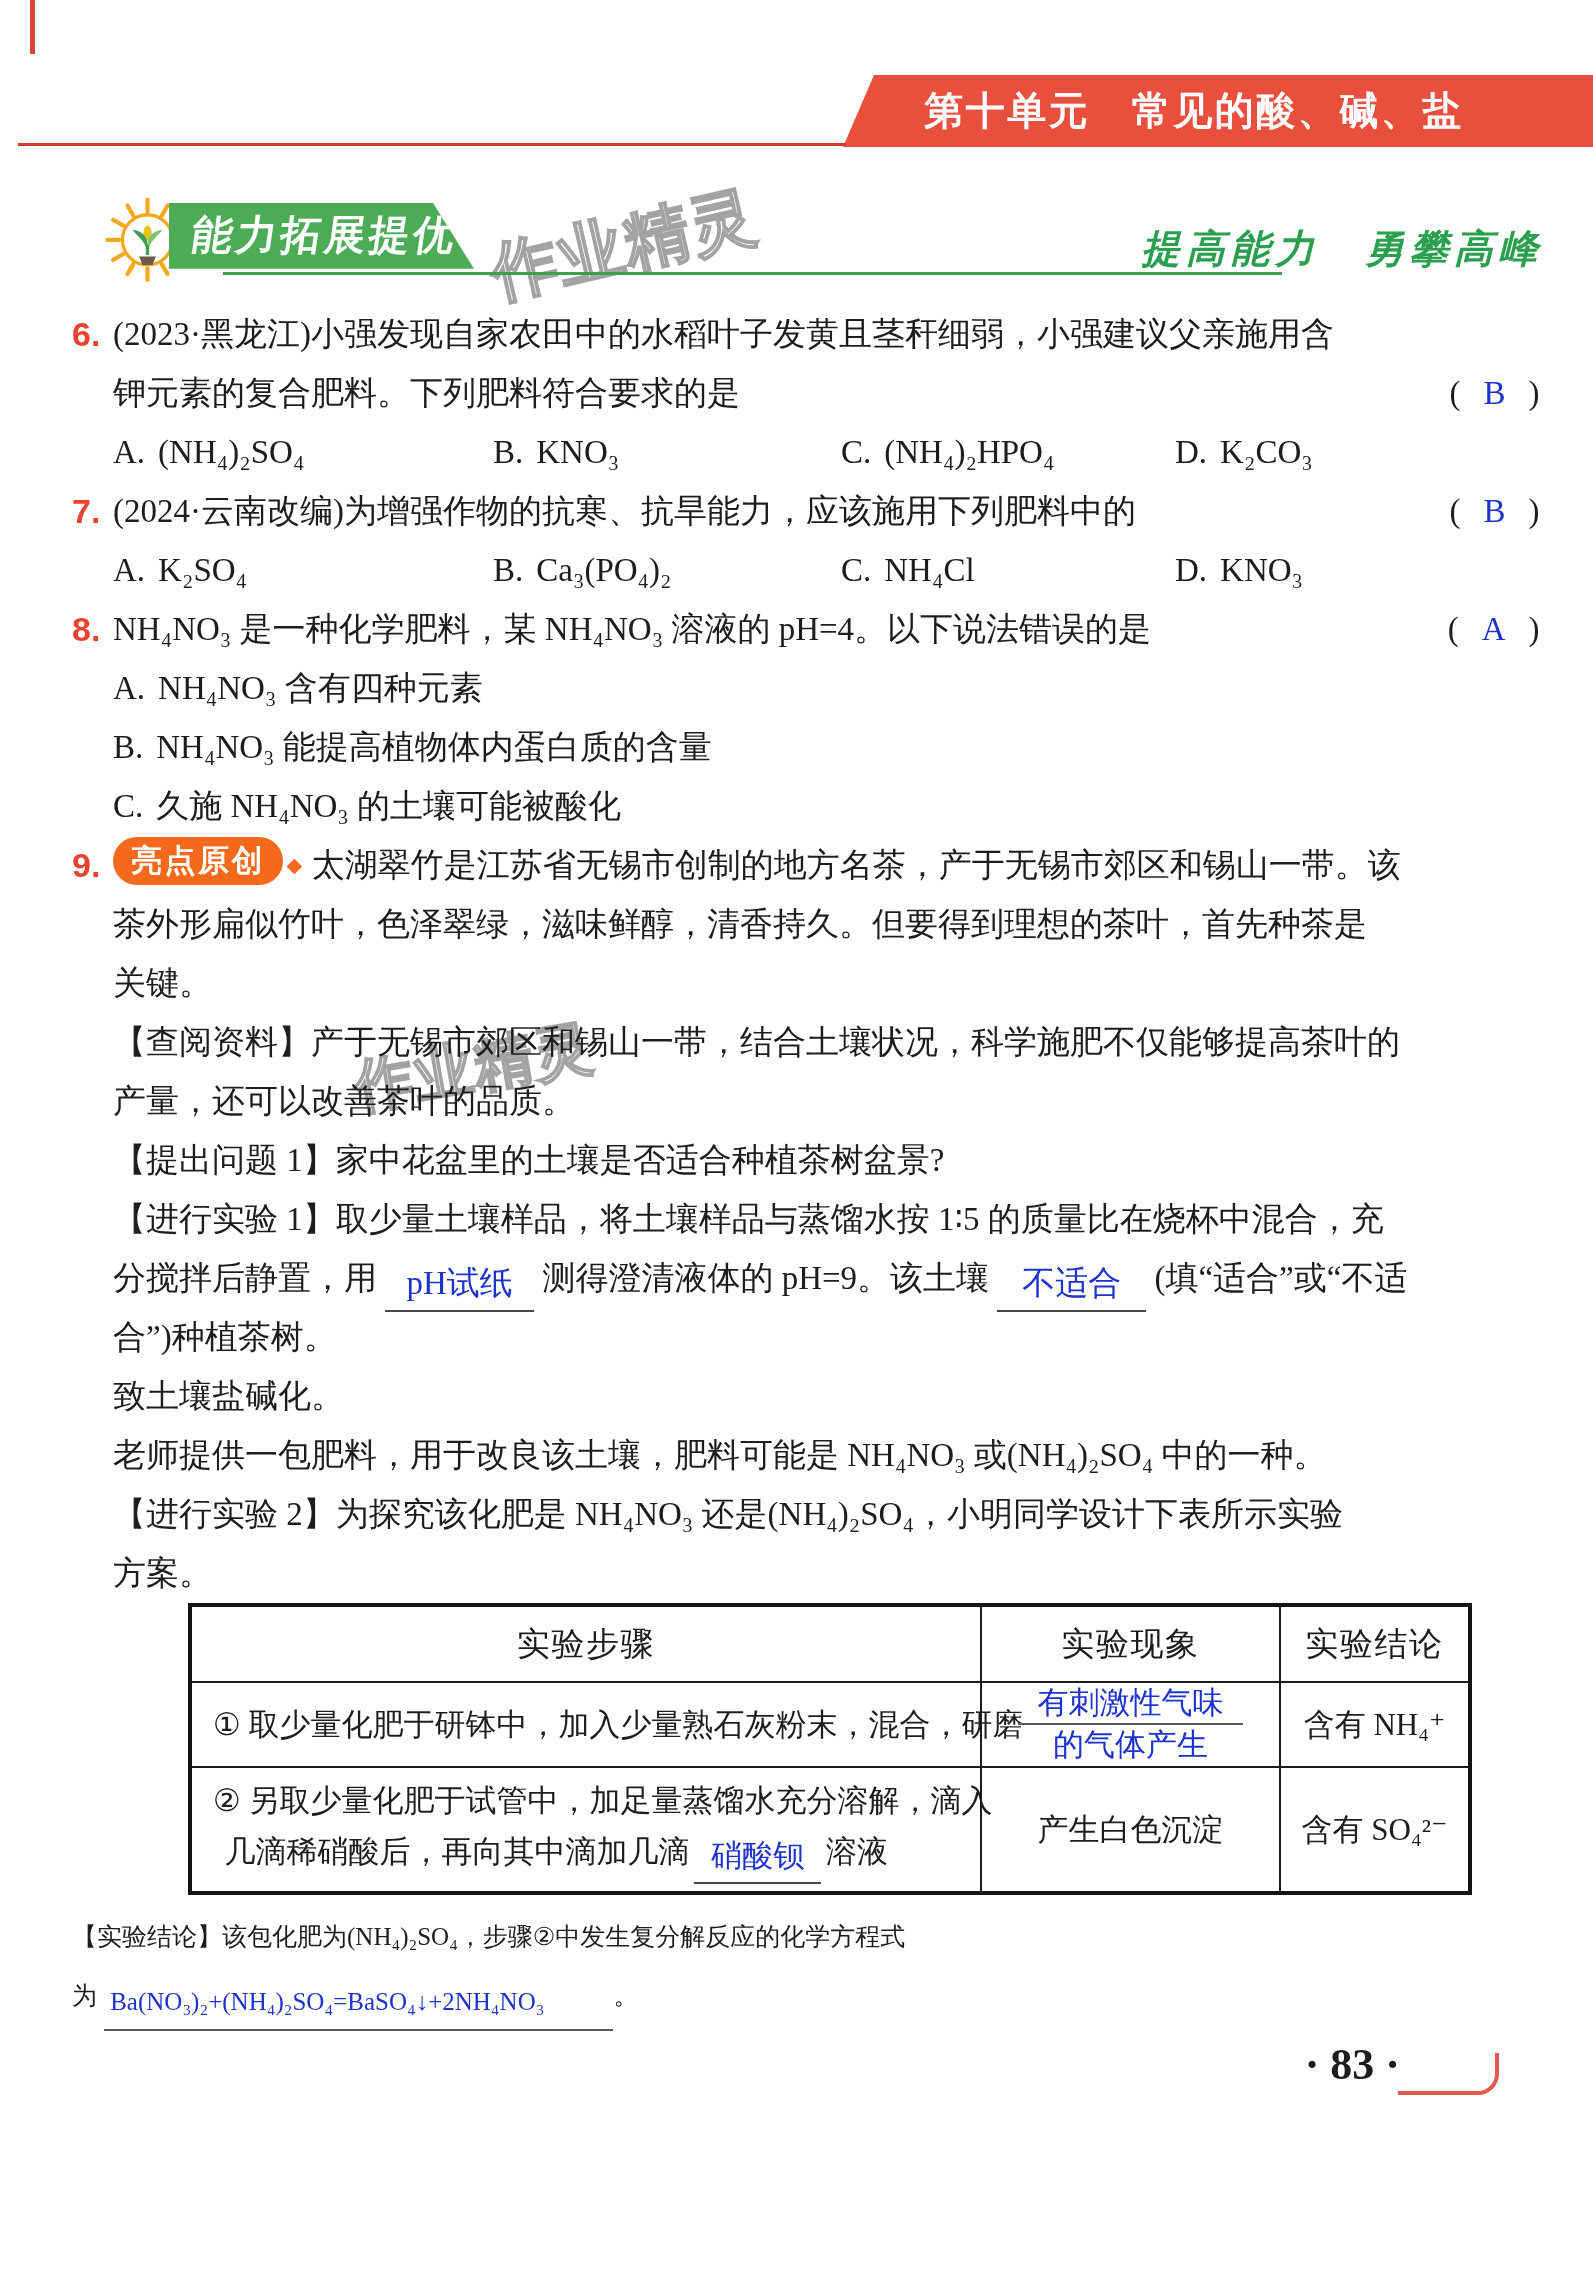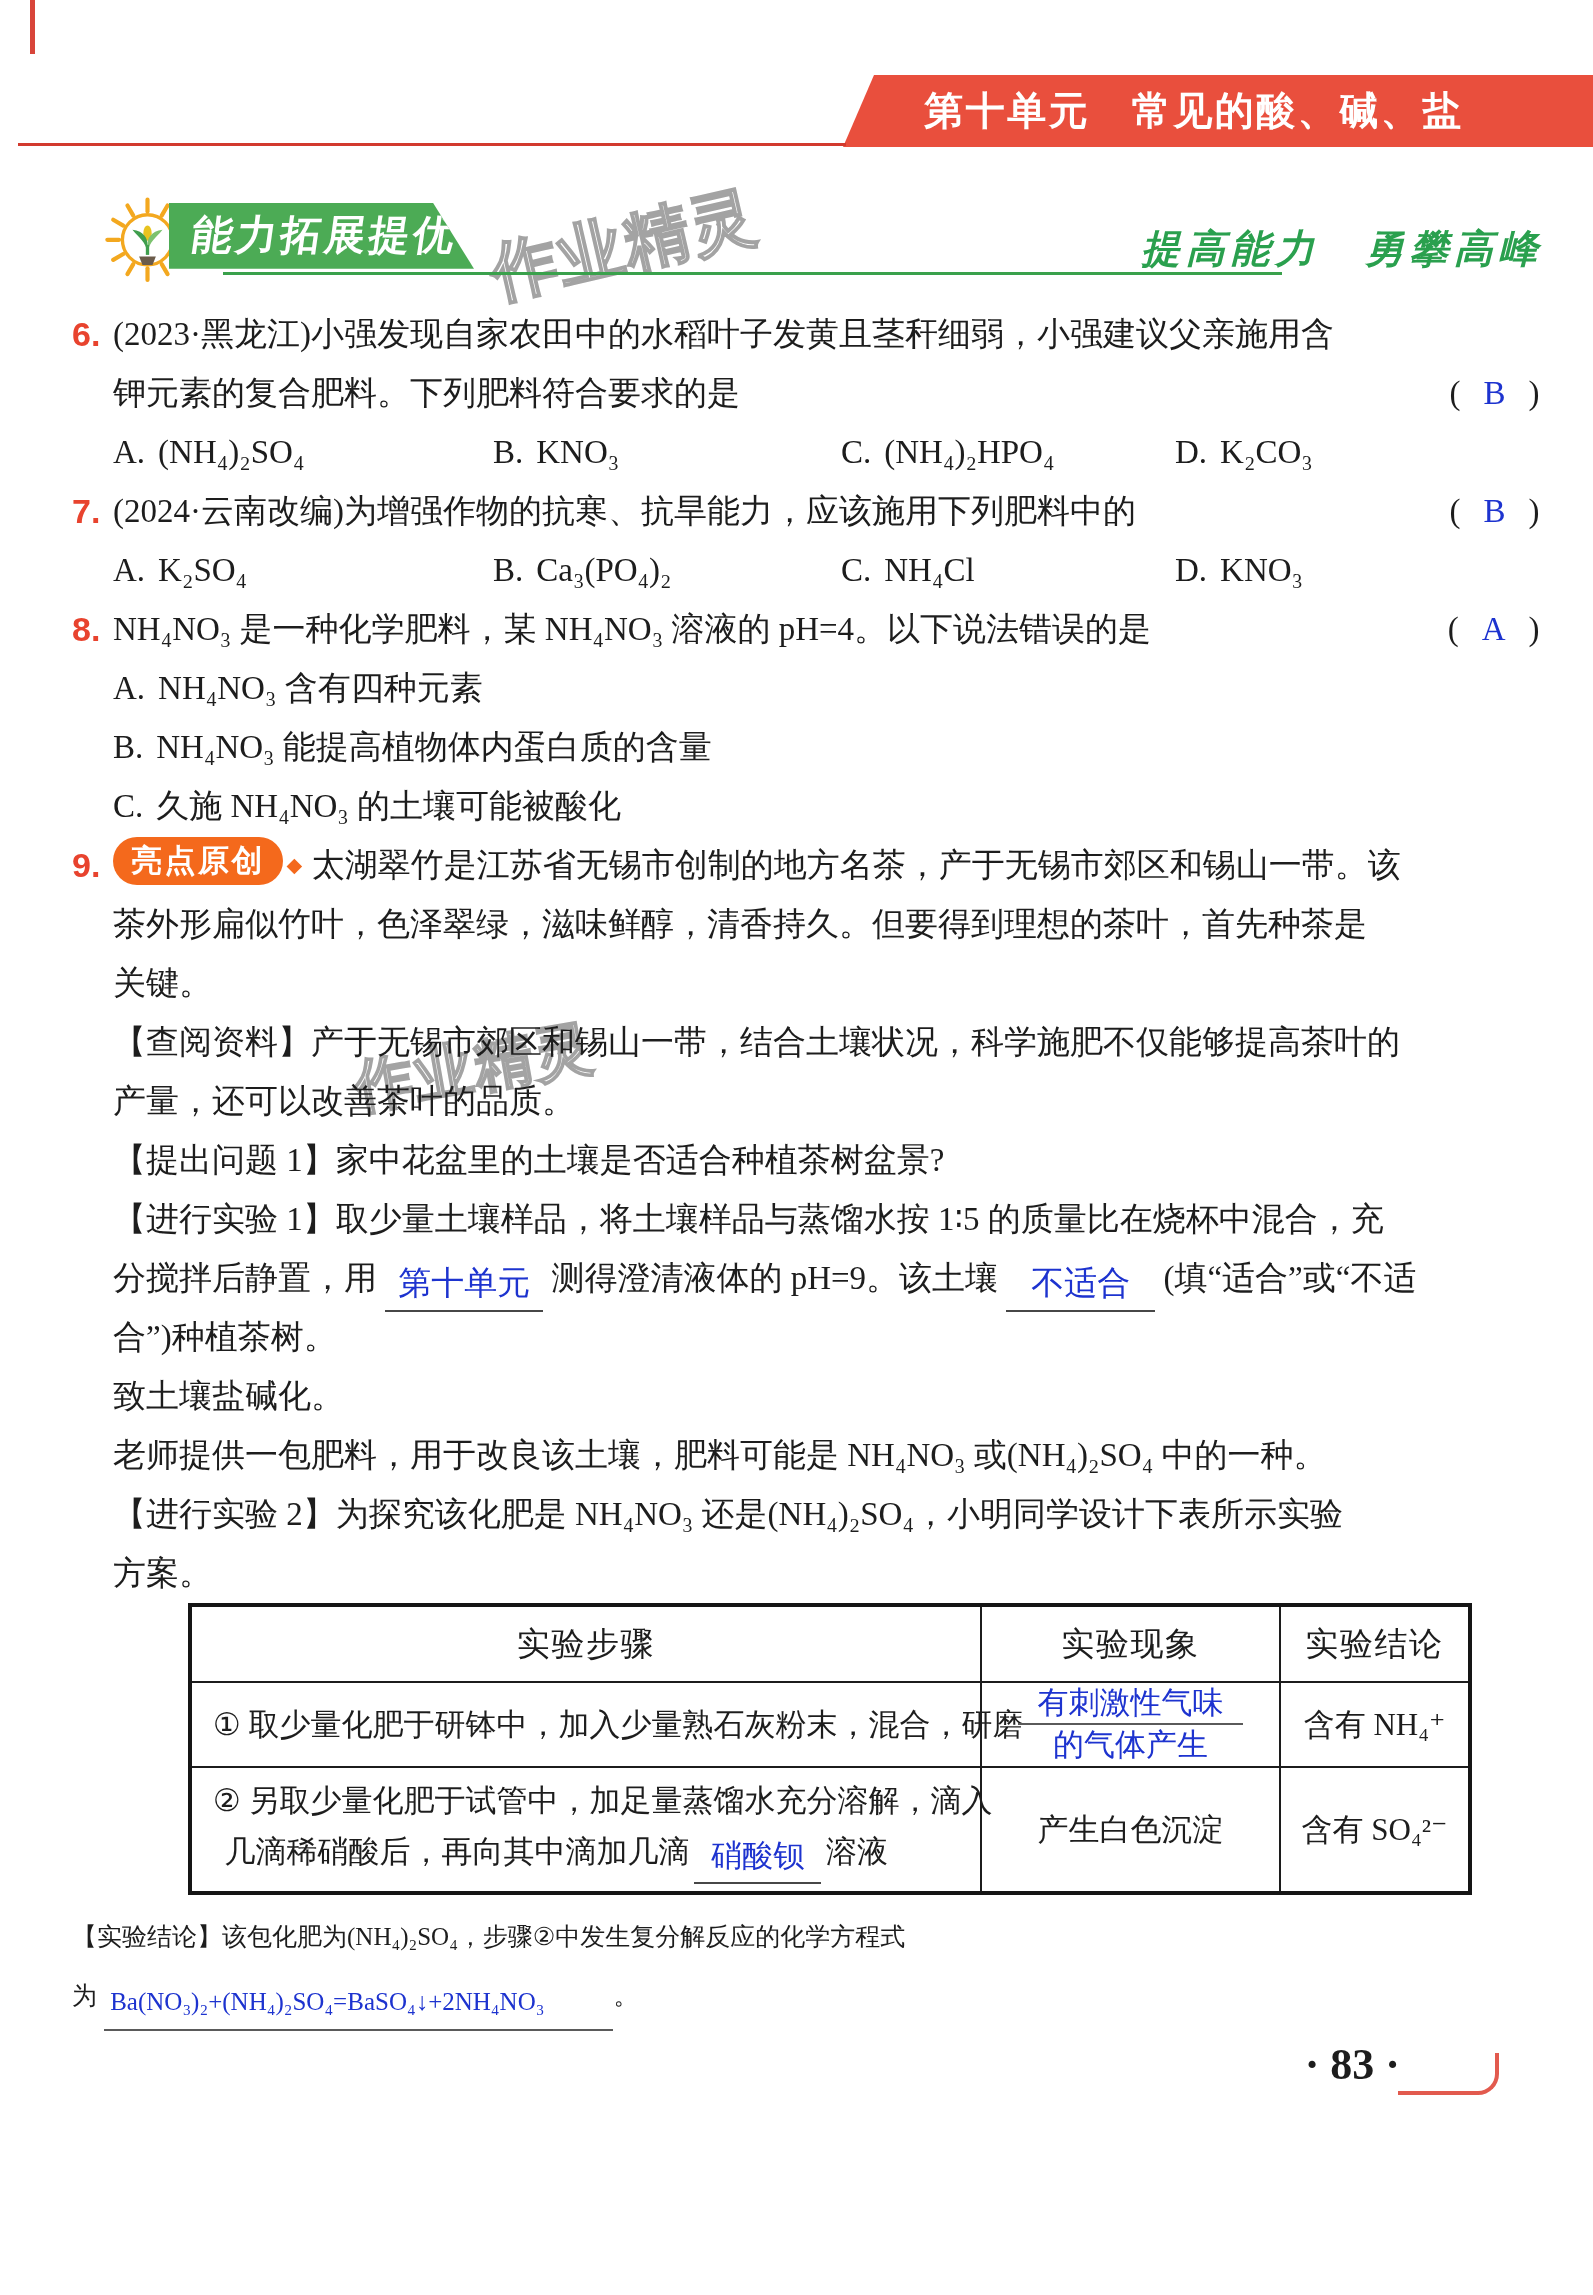--- a/index.html
+++ b/index.html
@@ -197,21 +197,21 @@
       <span class="qnum">9.</span>
       <span class="badge-orange">亮点原创</span><span class="badge-dot"></span><span>太湖翠竹是江苏省无锡市创制的地方名茶，产于无锡市郊区和锡山一带。该</span>
     </div>
     <div class="ln indent"><span>茶外形扁似竹叶，色泽翠绿，滋味鲜醇，清香持久。但要得到理想的茶叶，首先种茶是</span></div>
     <div class="ln indent"><span>关键。</span></div>
     <div class="ln indent"><span>【查阅资料】产于无锡市郊区和锡山一带，结合土壤状况，科学施肥不仅能够提高茶叶的</span></div>
     <div class="ln indent"><span>产量，还可以改善茶叶的品质。</span></div>
     <div class="ln indent"><span>【提出问题 1】家中花盆里的土壤是否适合种植茶树盆景?</span></div>
     <div class="ln indent"><span>【进行实验 1】取少量土壤样品，将土壤样品与蒸馏水按 1∶5 的质量比在烧杯中混合，充</span></div>
     <div class="ln indent">
-      <span>分搅拌后静置，用</span><span class="blank">第十单元</span><span>测得澄清液体的 pH=9。该土壤</span><span class="blank">不适合</span><span>(填“适合”或“不适</span>
+      <span>分搅拌后静置，用</span><span class="blank">pH试纸</span><span>测得澄清液体的 pH=9。该土壤</span><span class="blank">不适合</span><span>(填“适合”或“不适</span>
     </div>
     <div class="ln indent"><span>合”)种植茶树。</span></div>
     <div class="ln indent"><span>致土壤盐碱化。</span></div>
     <div class="ln indent"><span>老师提供一包肥料，用于改良该土壤，肥料可能是 NH₄NO₃ 或(NH₄)₂SO₄ 中的一种。</span></div>
     <div class="ln indent"><span>【进行实验 2】为探究该化肥是 NH₄NO₃ 还是(NH₄)₂SO₄，小明同学设计下表所示实验</span></div>
     <div class="ln indent"><span>方案。</span></div>
 
     <table class="exp">
       <colgroup>
           <col class="col-step">

